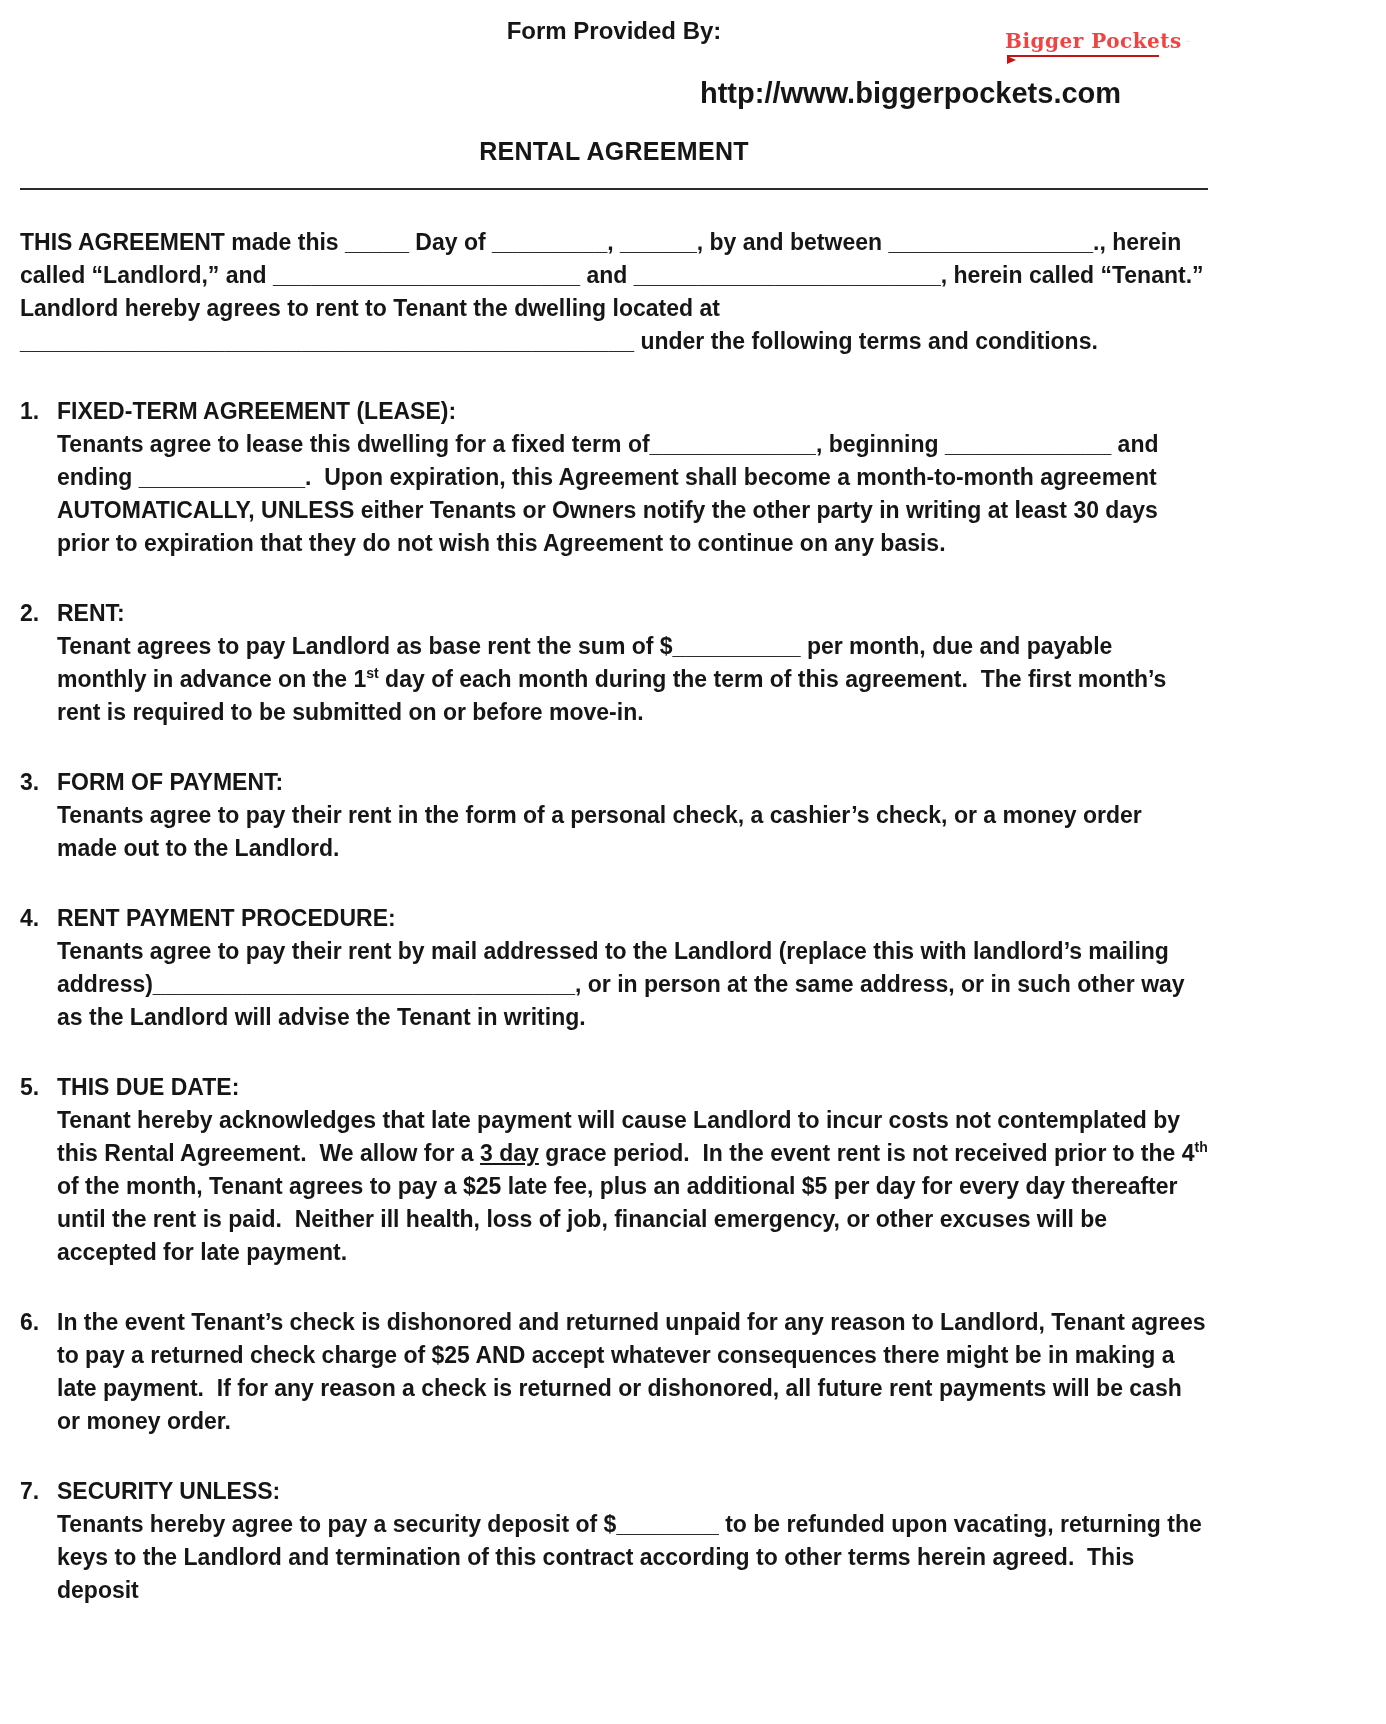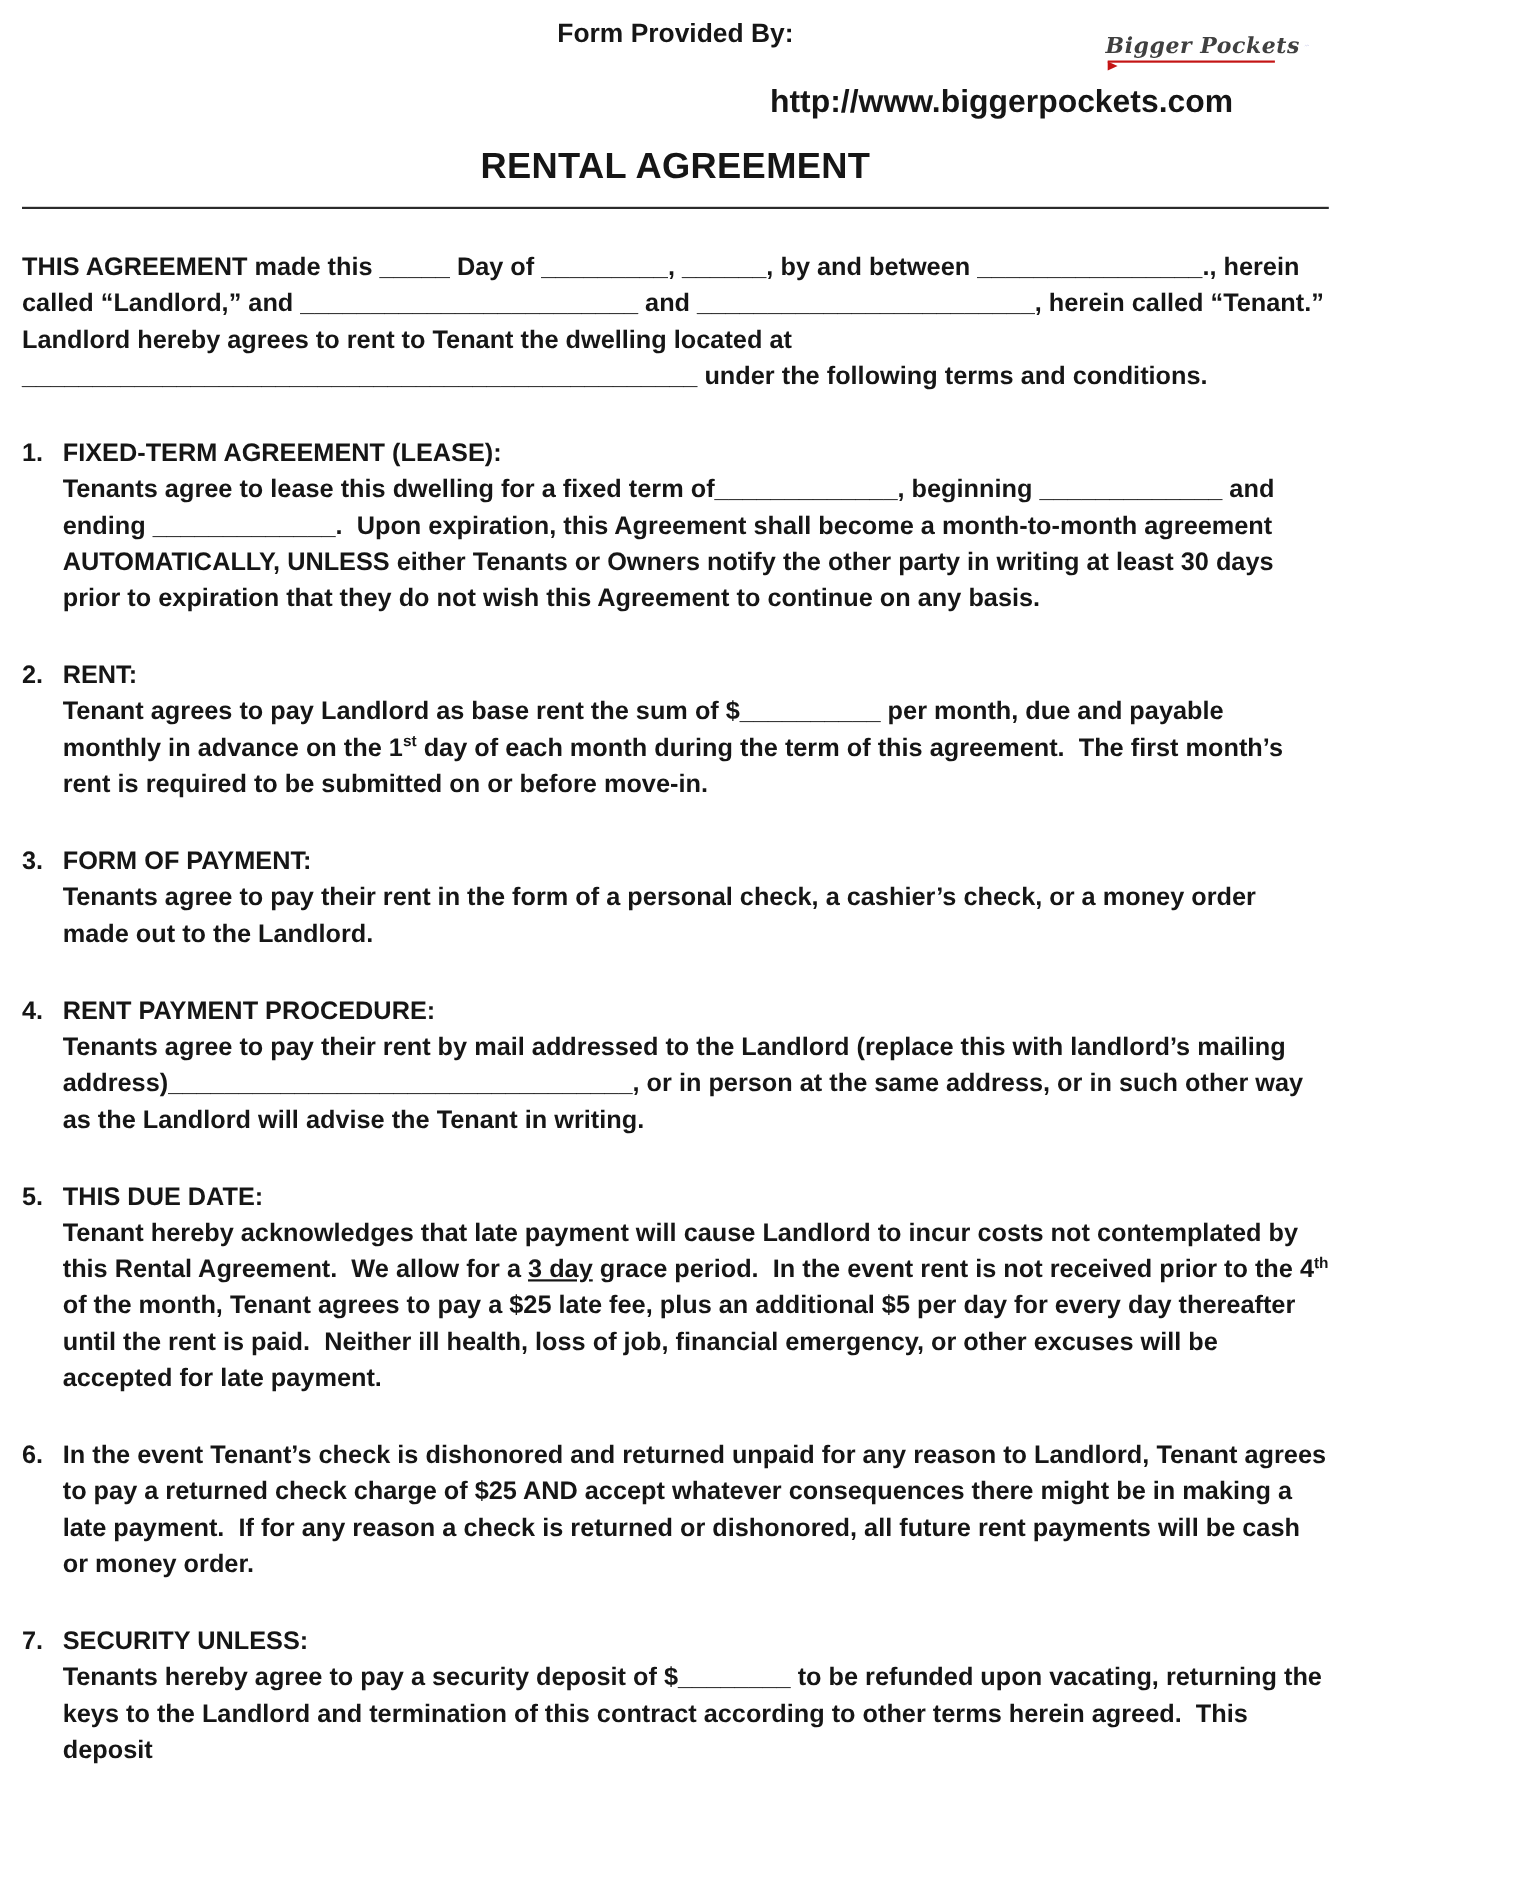--- a/index.html
+++ b/index.html
@@ -28,25 +28,24 @@
 
   .logo {
     position: absolute;
     top: 30px;
     right: 196px;
     width: 185px;
   }
   .logo-row { display: flex; align-items: flex-end; }
   .logo-text {
     font-family: "DejaVu Serif", serif;
-    font-style: italic;
     font-weight: bold;
     font-size: 20px;
     line-height: 22px;
-    color: #404040;
+    color: #ef4444;
     white-space: nowrap;
     letter-spacing: 0.5px;
   }
   .swoosh { margin-left: 4px; margin-bottom: 2px; }
   .logo-rule {
     position: relative;
     margin-top: 3px;
     margin-left: 2px;
     width: 152px;
     height: 2px;
@@ -65,21 +64,21 @@
   .site-url {
     margin-top: 30px;
     padding-left: 680px;
     white-space: nowrap;
     font-size: 29px;
   }
 
   .doc-title {
     margin: 26px 0 0 0;
     text-align: center;
-    font-size: 33px;
+    font-size: 25px;
     line-height: 30px;
     letter-spacing: 0.3px;
     font-weight: bold;
   }
 
   .title-rule {
     margin: 22px 0 0 0;
     border: none;
     border-top: 2px solid #2b2b2b;
     height: 0;

